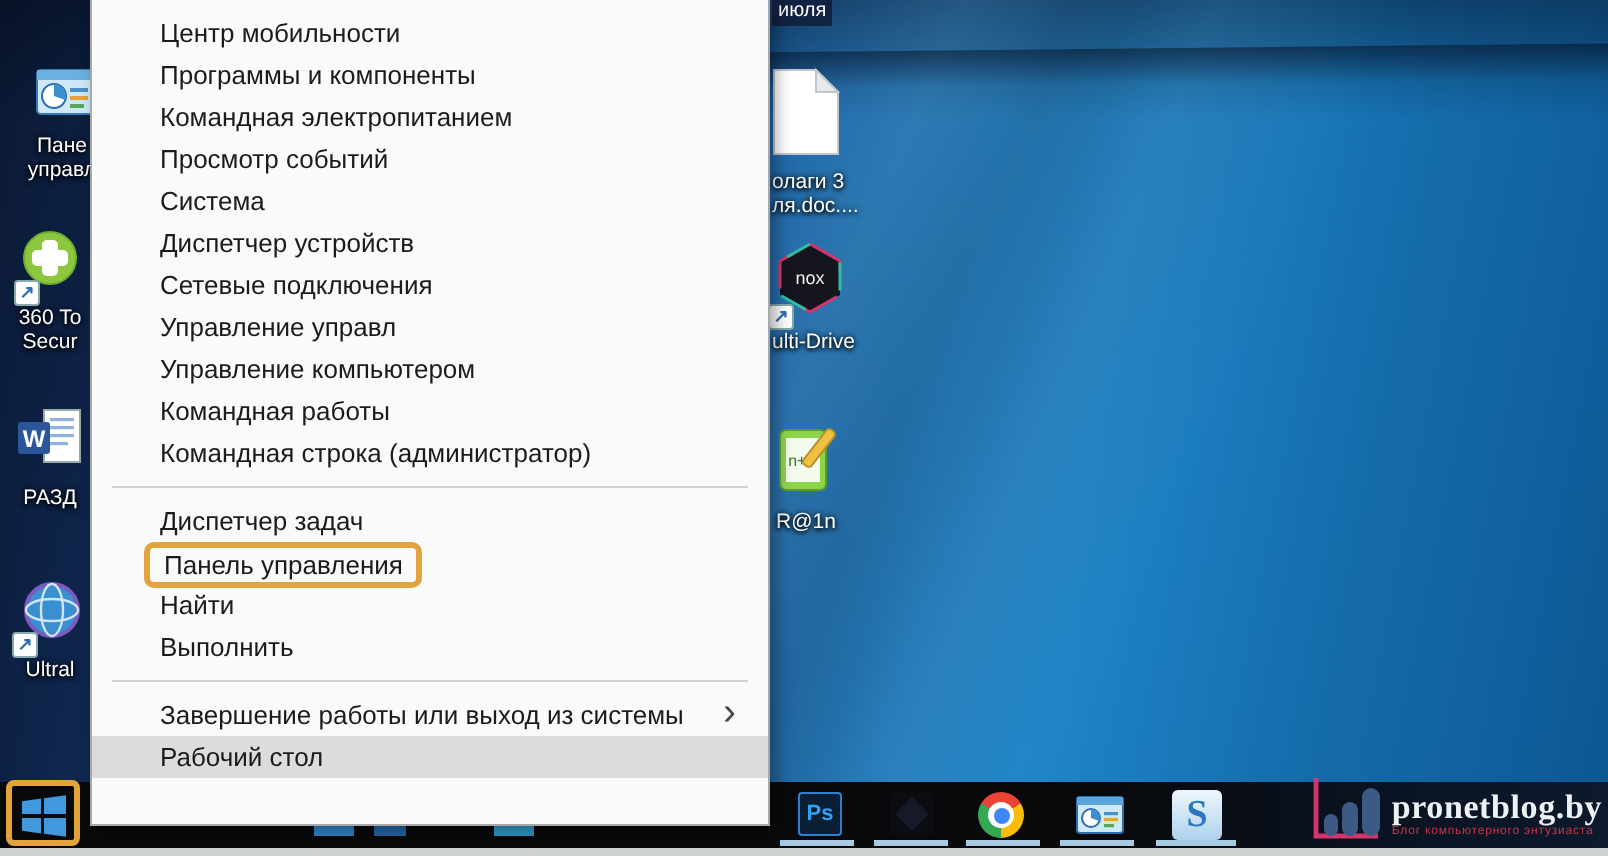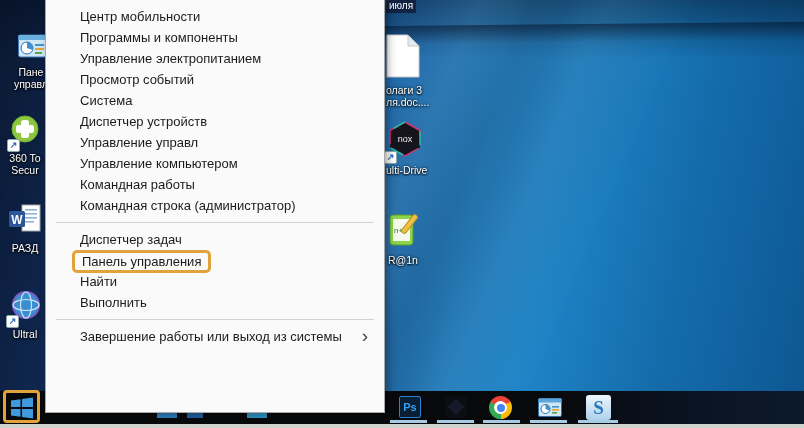--- a/index.html
+++ b/index.html
@@ -201,34 +201,50 @@
       <div class="underline" style="left: 390px; width: 37px;"></div>
       <div class="underline" style="left: 437px; width: 37px;"></div>
       <div class="underline" style="left: 483px; width: 37px;"></div>
       <div class="underline" style="left: 530px; width: 37px;"></div>
       <div class="underline" style="left: 578px; width: 40px;"></div>
     </div>
 
   <div class="menu" id="winx-menu">
       <div class="menu-item"><span>Центр мобильности</span></div>
       <div class="menu-item"><span>Программы и компоненты</span></div>
-      <div class="menu-item"><span>Управление электропитанием</span></div>
+      <div class="menu-item"><span>Командная электропитанием</span></div>
       <div class="menu-item"><span>Просмотр событий</span></div>
       <div class="menu-item"><span>Система</span></div>
       <div class="menu-item"><span>Диспетчер устройств</span></div>
+      <div class="menu-item"><span>Сетевые подключения</span></div>
       <div class="menu-item"><span>Управление управл</span></div>
       <div class="menu-item"><span>Управление компьютером</span></div>
       <div class="menu-item"><span>Командная работы</span></div>
       <div class="menu-item"><span>Командная строка (администратор)</span></div>
       <div class="menu-sep"></div>
       <div class="menu-item"><span>Диспетчер задач</span></div>
       <div class="menu-item"><span class="highlight-wrap">Панель управления</span></div>
       <div class="menu-item"><span>Найти</span></div>
       <div class="menu-item"><span>Выполнить</span></div>
       <div class="menu-sep"></div>
       <div class="menu-item"><span>Завершение работы или выход из системы</span><span class="chevron">›</span></div>
+      <div class="menu-item hovered"><span>Рабочий стол</span></div>
     </div>
 
   <div class="start-box"></div>
 
+  <div class="watermark">
+    <span>
+      <svg width="36" height="33" viewBox="0 0 36 33">
+        <path d="M4 1 V30 H35" stroke="#d4356f" stroke-width="2.4" fill="none"></path>
+        <rect x="8" y="19" width="7" height="11" rx="3.5" fill="#3b5a84"></rect>
+        <rect x="17" y="13" width="8" height="17" rx="4" fill="#3b5a84"></rect>
+        <rect x="27" y="6" width="9" height="24" rx="4.5" fill="#3b5a84"></rect>
+      </svg>
+    </span>
+    <div class="wm-text">
+      <span class="wm-site">pronetblog.by</span>
+      <span class="wm-tag">Блог компьютерного энтузиаста</span>
+    </div>
+  </div>
 
   <div class="bottom-strip"></div>
 </div>
 
 </body></html>

